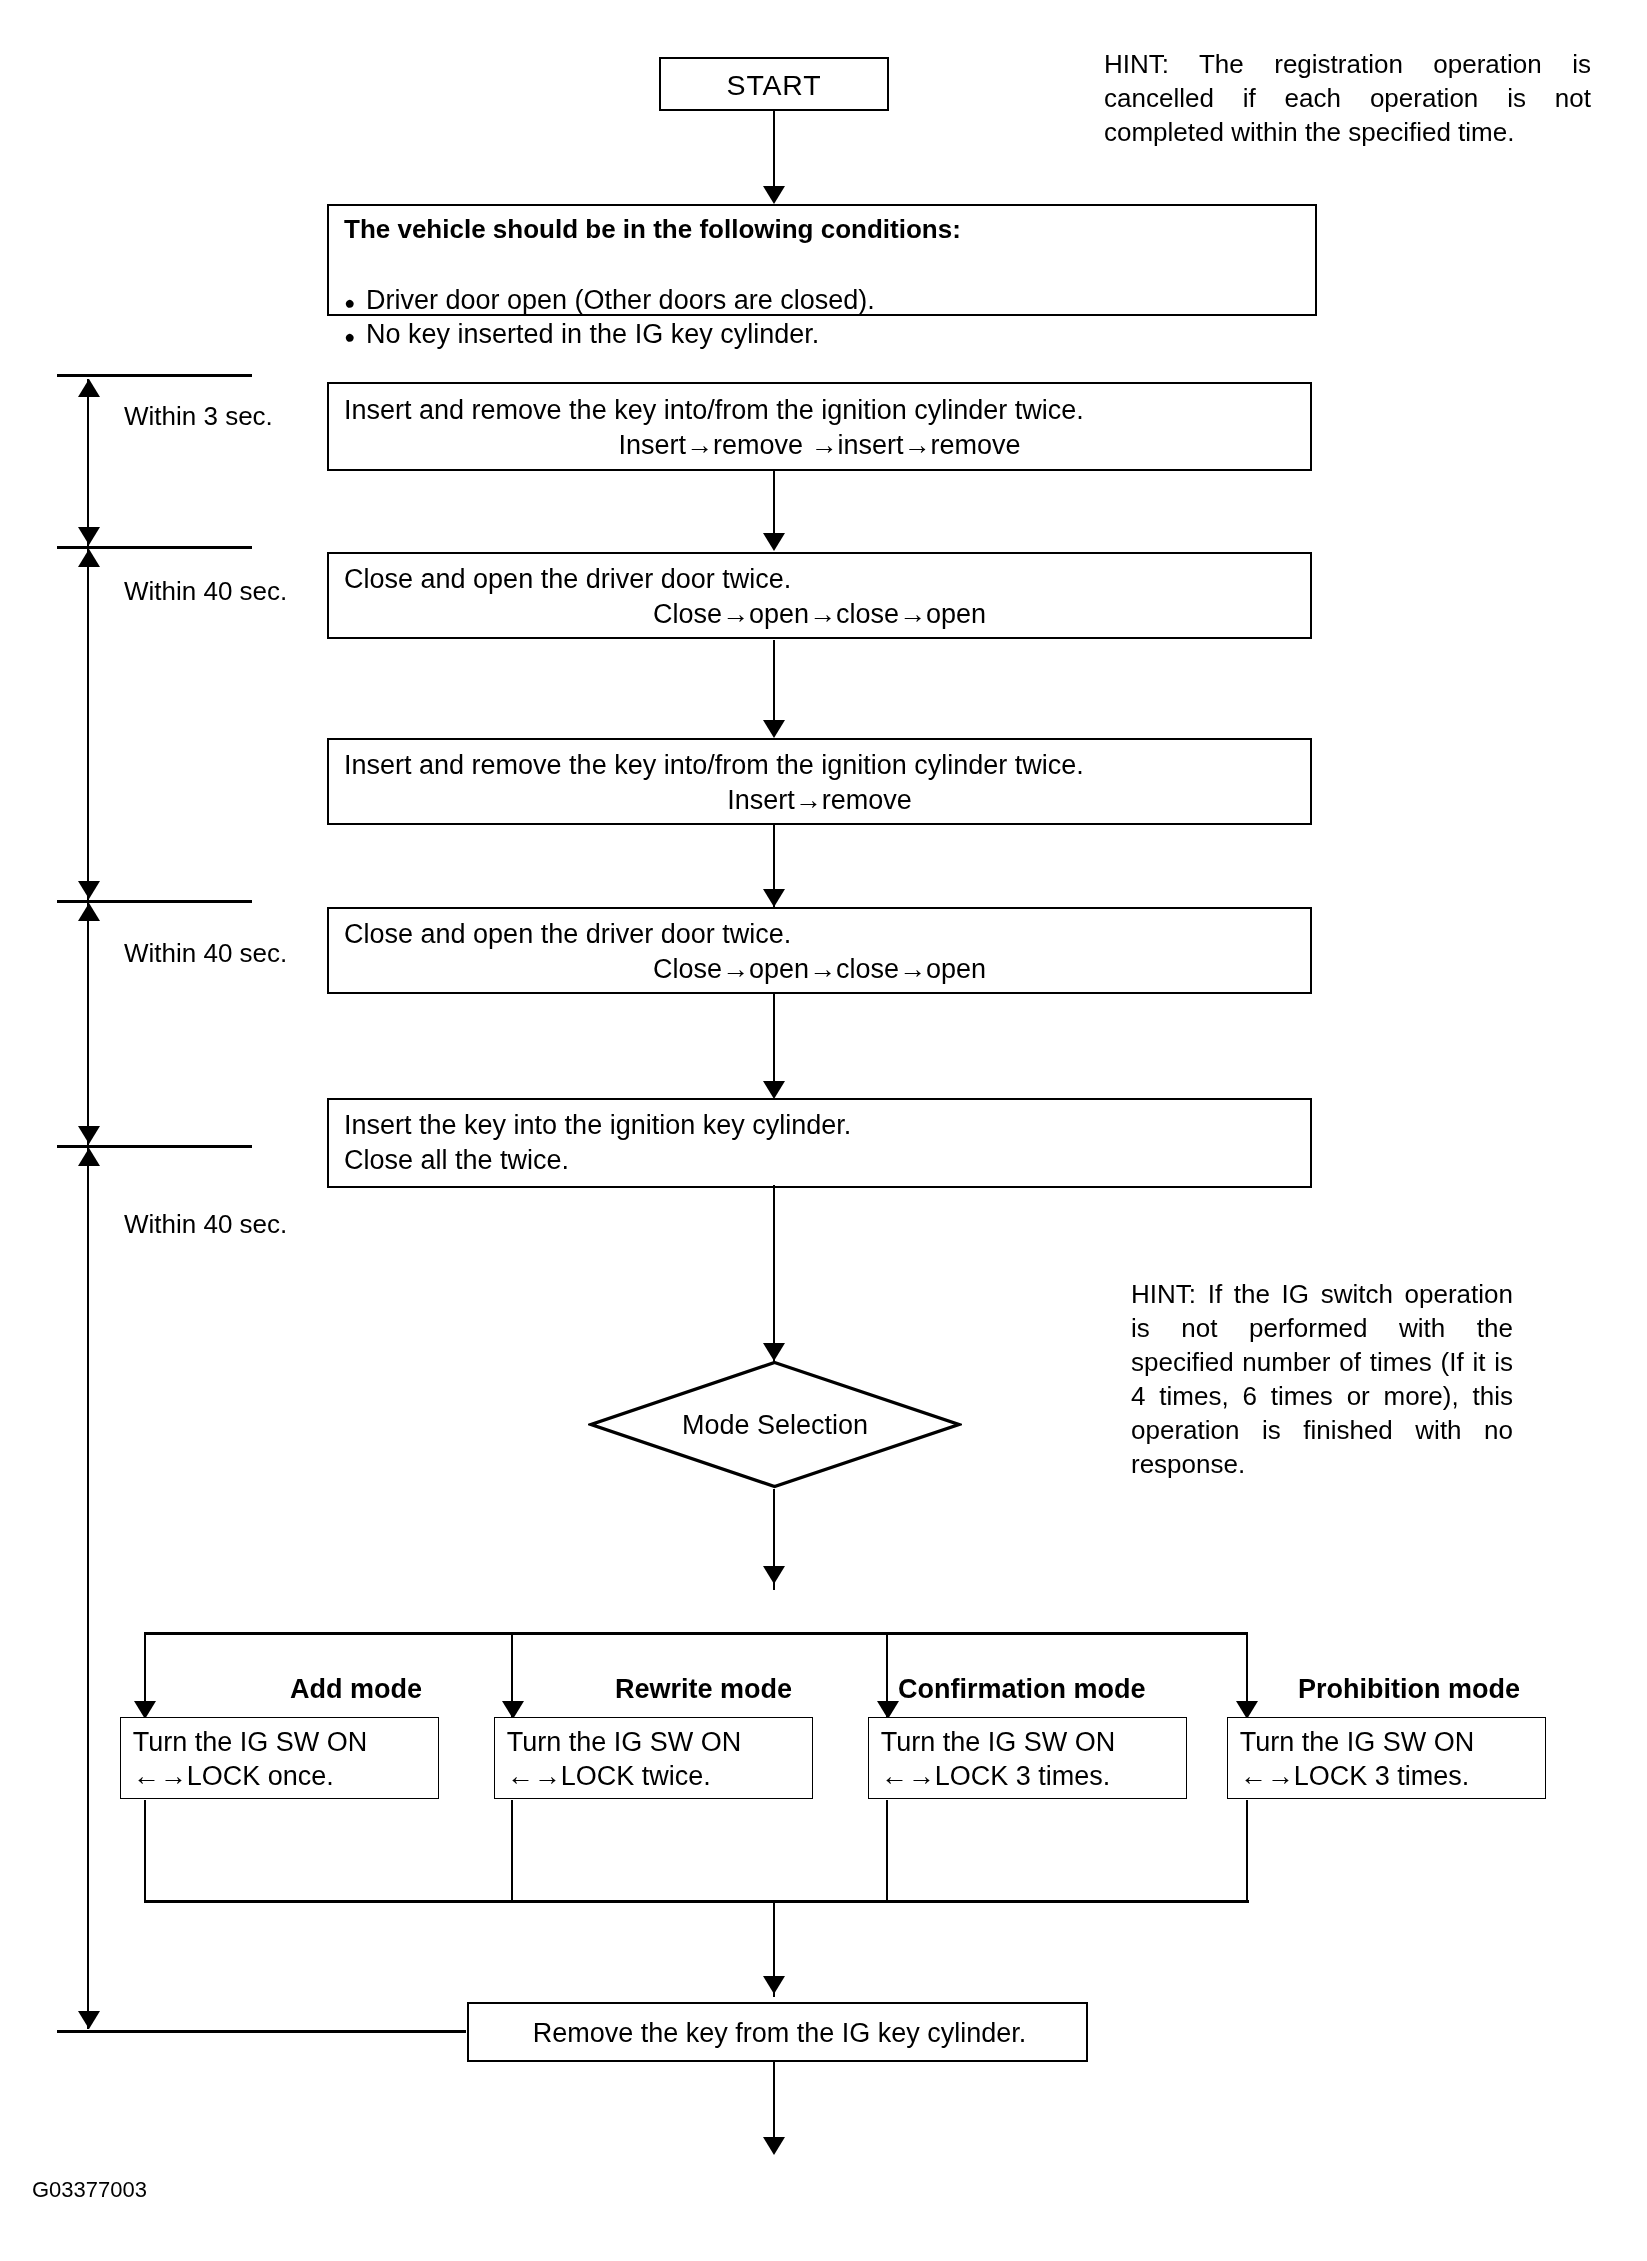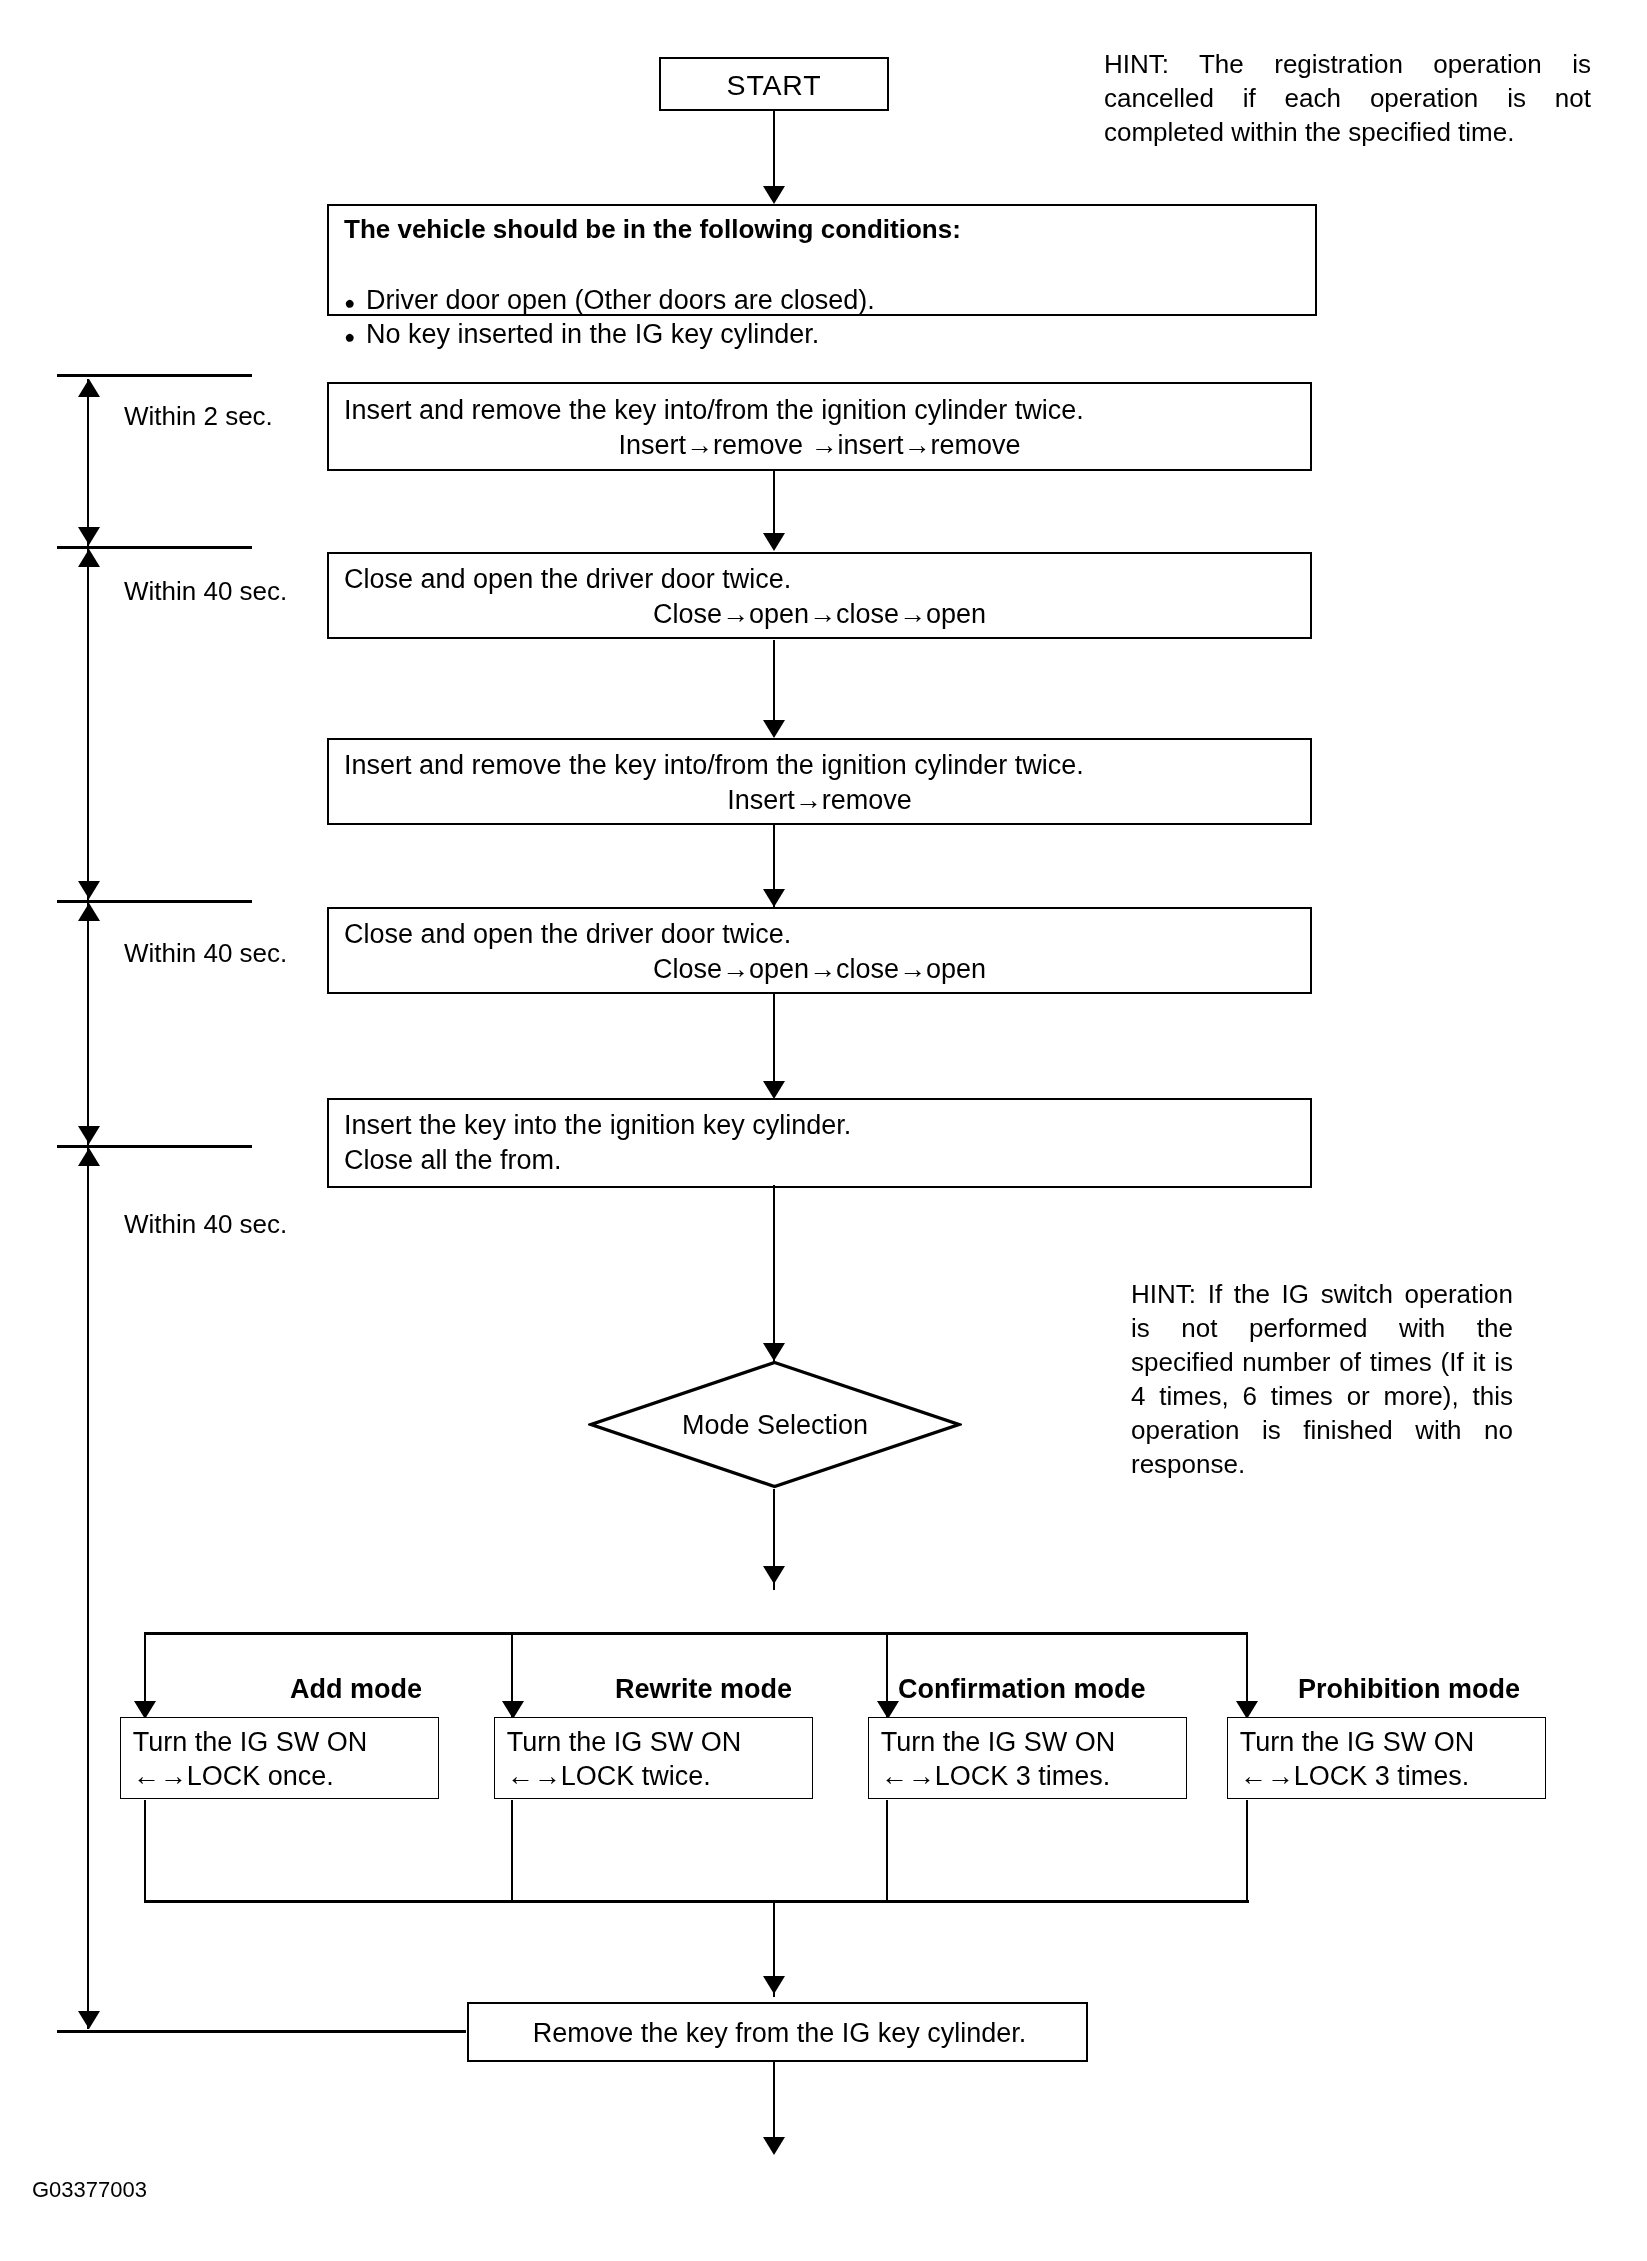--- a/index.html
+++ b/index.html
@@ -103,21 +103,21 @@
 
   <div class="arrow-up" style="left:78px;top:379px;"></div>
   <div class="arrow-down" style="left:78px;top:527px;"></div>
   <div class="arrow-up" style="left:78px;top:549px;"></div>
   <div class="arrow-down" style="left:78px;top:881px;"></div>
   <div class="arrow-up" style="left:78px;top:903px;"></div>
   <div class="arrow-down" style="left:78px;top:1126px;"></div>
   <div class="arrow-up" style="left:78px;top:1148px;"></div>
   <div class="arrow-down" style="left:78px;top:2011px;"></div>
 
-  <div class="plain t-label" style="left:124px;top:401px;">Within 2 sec.</div>
+  <div class="plain t-label" style="left:124px;top:401px;">Within 3 sec.</div>
   <div class="plain t-label" style="left:124px;top:576px;">Within 40 sec.</div>
   <div class="plain t-label" style="left:124px;top:938px;">Within 40 sec.</div>
   <div class="plain t-label" style="left:124px;top:1209px;">Within 40 sec.</div>
 
   <div class="box" style="left:327px;top:382px;width:985px;height:89px;">
     <div class="plain t-body" style="left:15px;top:9.2px;">Insert and remove the key into/from the ignition cylinder twice.</div>
     <div class="plain t-body center" style="left:0;right:0;top:44px;">Insert→remove →insert→remove</div>
   </div>
   <div class="vline-thin" style="left:773px;top:471px;height:69px;"></div>
   <div class="arrow-down" style="left:763px;top:533px;"></div>
@@ -138,21 +138,21 @@
 
   <div class="box" style="left:327px;top:907px;width:985px;height:87px;">
     <div class="plain t-body" style="left:15px;top:8.4px;">Close and open the driver door twice.</div>
     <div class="plain t-body center" style="left:0;right:0;top:43px;">Close→open→close→open</div>
   </div>
   <div class="vline-thin" style="left:773px;top:994px;height:94px;"></div>
   <div class="arrow-down" style="left:763px;top:1081px;"></div>
 
   <div class="box" style="left:327px;top:1098px;width:985px;height:90px;">
     <div class="plain t-body" style="left:15px;top:8.4px;">Insert the key into the ignition key cylinder.</div>
-    <div class="plain t-body" style="left:15px;top:43px;">Close all the from.</div>
+    <div class="plain t-body" style="left:15px;top:43px;">Close all the twice.</div>
   </div>
 
   <div class="plain t-hint j-hint" style="left:1131px;top:1277px;width:382px;">HINT: If the IG switch operation is not performed with the specified number of times (If it is 4 times, 6 times or more), this operation is finished with no response.</div>
 
   <div class="vline-thin" style="left:773px;top:1185px;height:181px;"></div>
   <div class="arrow-down" style="left:763px;top:1343px;"></div>
 
   <div class="diamond" style="left:588px;top:1360px;width:374px;height:129px;">
     <svg width="374" height="129" viewBox="0 0 445 154">
       <polygon points="222,3 442,77 222,151 3,77" fill="#ffffff" stroke="#000000" stroke-width="4"></polygon>

